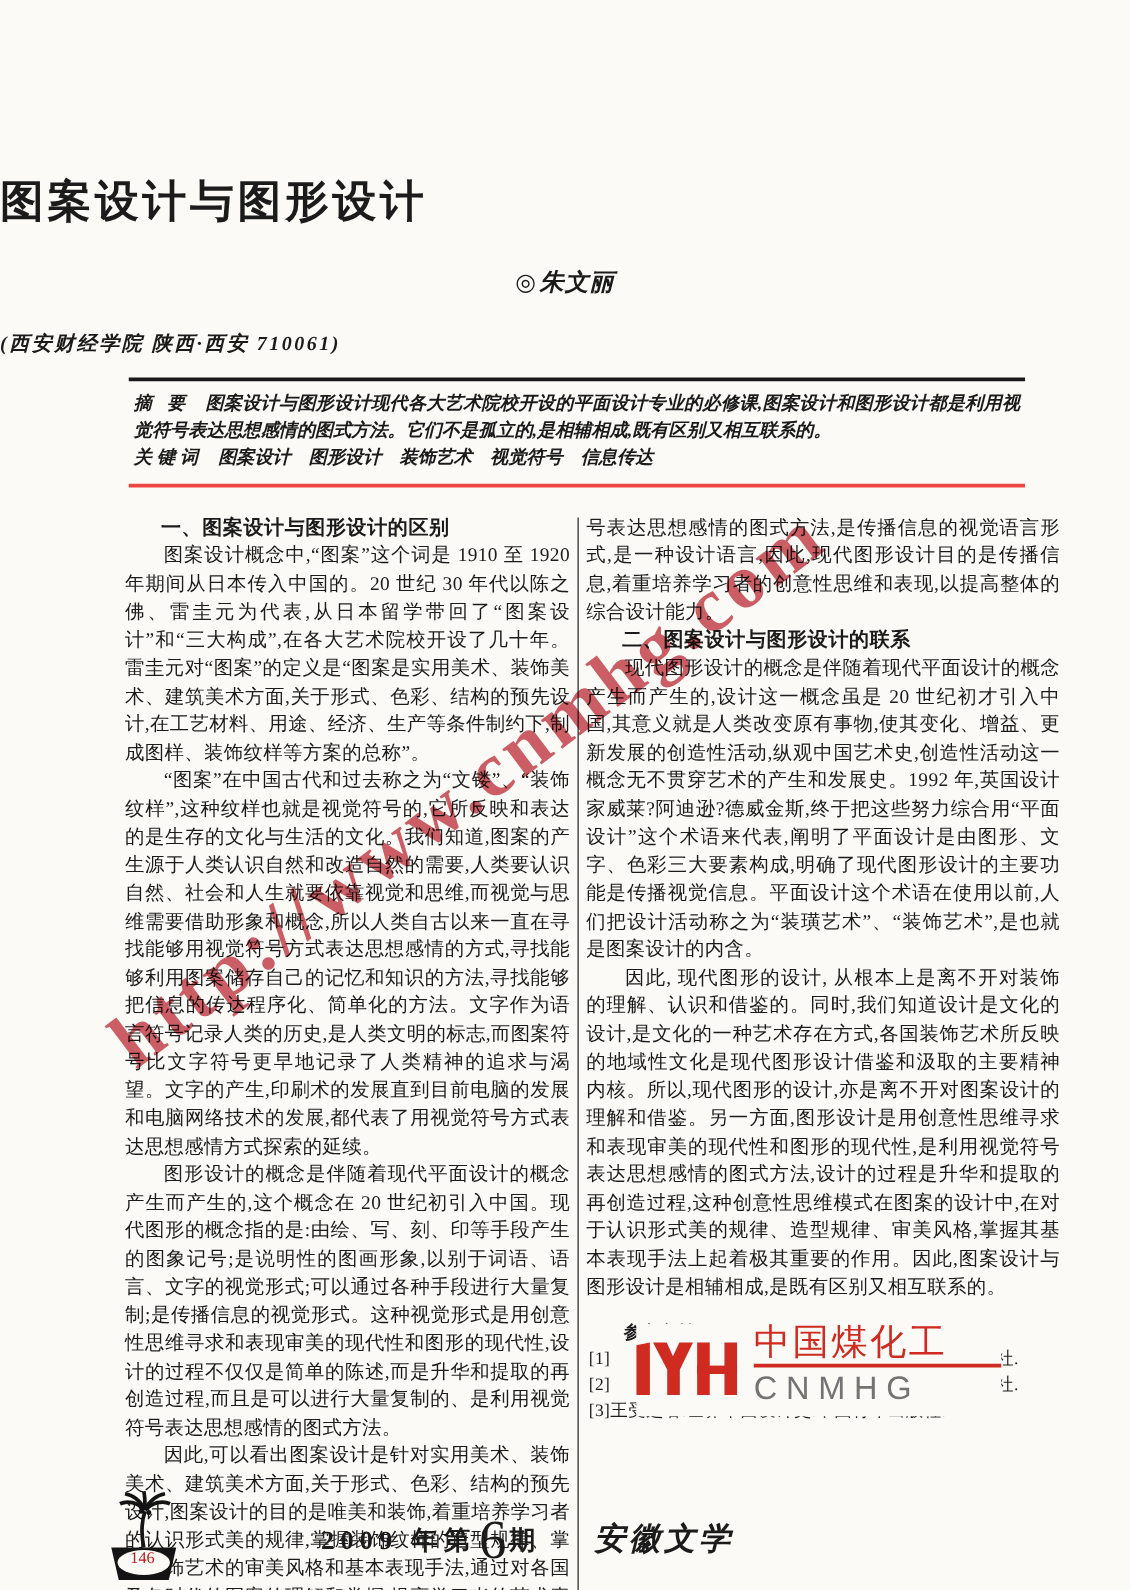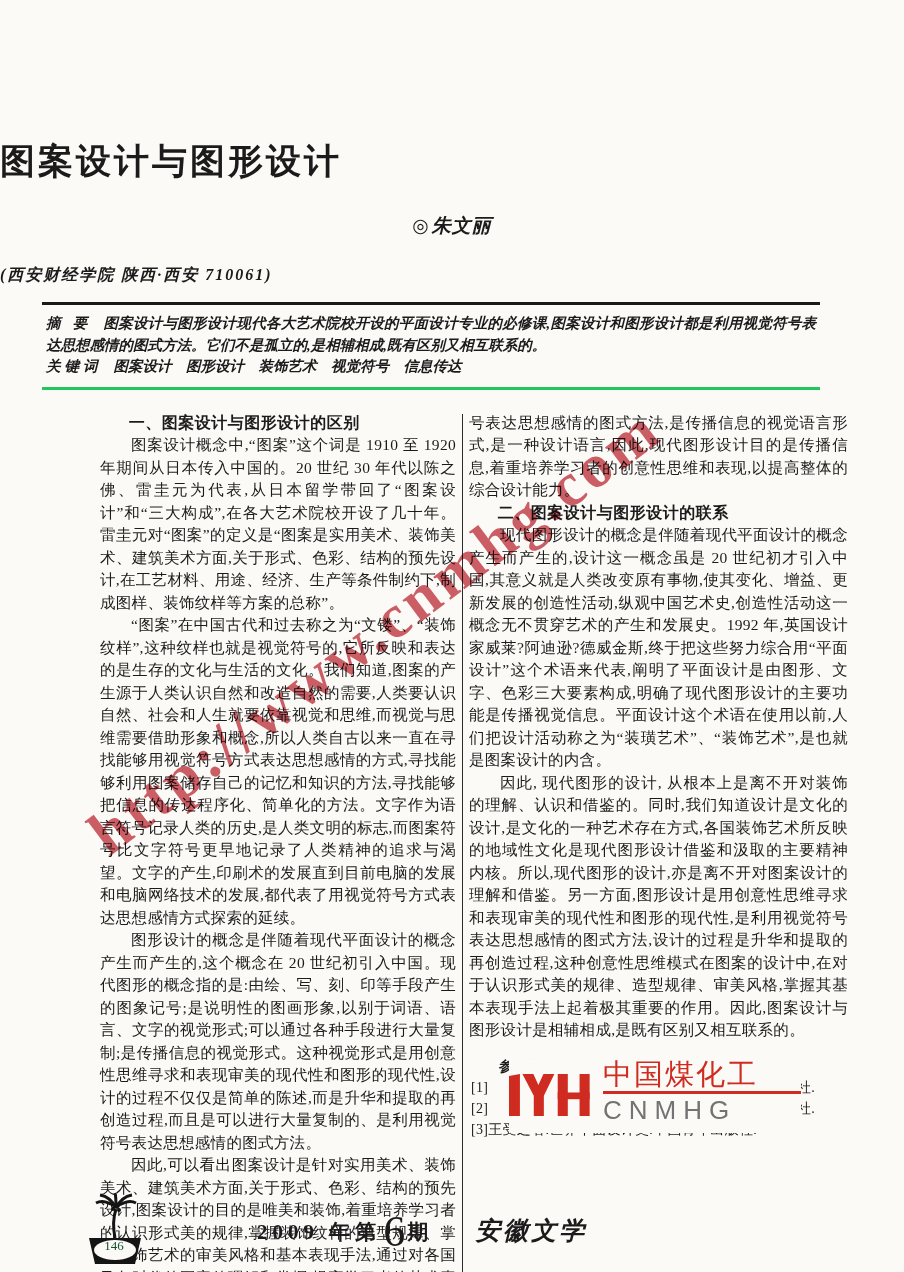--- a/index.html
+++ b/index.html
@@ -22,23 +22,23 @@
     margin-top:28px;text-align:center;
     font-size:19px;font-weight:700;letter-spacing:1px;font-style:italic;
   }
   .author-line .marker{font-weight:400;margin-right:2px;}
   .affiliation{
     margin-top:26px;text-align:left;
     font-size:16px;font-weight:600;font-style:italic;letter-spacing:2px;
   }
   
   .abstract{
-    margin:16px 84px 0 42px;
+    margin:16px 84px 0 103px;
     border-top:3px solid #191919;
-    border-bottom:3px solid #22c55e;
+    border-bottom:3px solid #ef4444;
     padding:8px 4px 9px 4px;
     font-size:14.5px;line-height:21.5px;
     font-weight:700;font-style:italic;
     text-align:justify;
   }
   .abstract p{margin:0;}
   .abs-label{margin-right:12px;letter-spacing:4px;}
   
   .columns{
     display:flex;
@@ -91,21 +91,21 @@
     pointer-events:none;
     font-family:"Liberation Serif","DejaVu Serif",serif;
   }
   
   .footer{
     position:absolute;left:0;top:1192px;width:904px;height:80px;
   }
   .pagemark{position:absolute;left:86px;top:0;width:58px;height:74px;}
   .pagemark .pnum{
     position:absolute;left:0;top:46px;width:56px;
-    text-align:center;font-size:13px;color:#14532d;
+    text-align:center;font-size:13px;color:#b91c1c;
   }
   .issue-line{
     position:absolute;left:0;right:60px;top:14px;
     text-align:center;font-size:21px;font-weight:600;letter-spacing:5px;
   }
   .issue-num{
     font-size:44px;font-weight:400;letter-spacing:0;
     vertical-align:-7px;padding:0 2px;
   }
   .journal-name{

